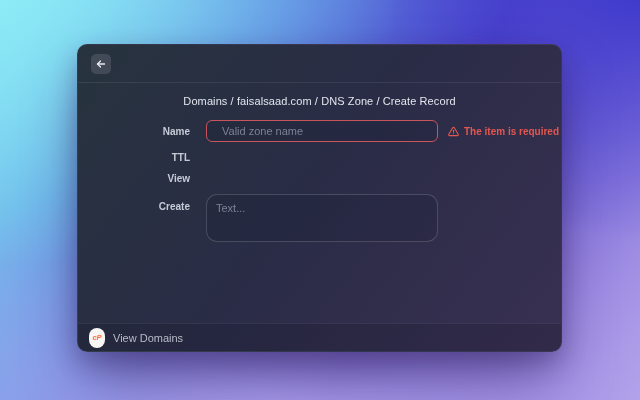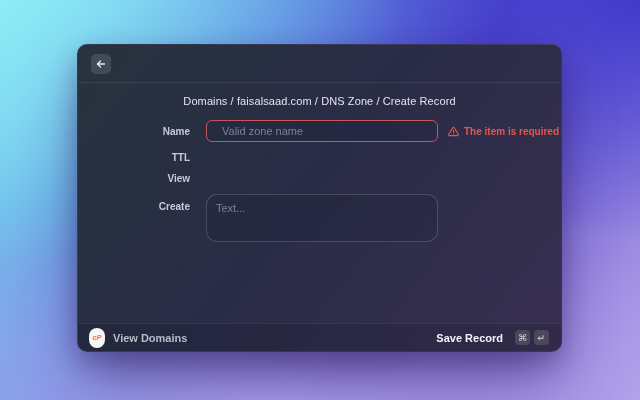--- a/index.html
+++ b/index.html
@@ -79,21 +79,21 @@
     display: flex; align-items: center; justify-content: space-between;
     padding: 0 12px 0 11px;
   }
   .footer-left, .footer-right { display: flex; align-items: center; }
   .cp-logo {
     width: 16px; height: 20px; background: #f7f6f5; border-radius: 8px;
     display: flex; align-items: center; justify-content: center;
     font-size: 7.5px; font-weight: bold; font-style: italic; color: #ff6c37;
     margin-right: 8px;
   }
-  .view-domains { font-size: 11px; color: #b7bcc8; cursor: pointer; font-weight: bold; }
+  .view-domains { font-size: 11px; color: #b7bcc8; cursor: pointer; }
   .save-record { font-size: 11px; font-weight: bold; color: #f2f4f8; cursor: pointer; margin-right: 8px; }
   .key-badge {
     width: 15px; height: 15px; border-radius: 4px; background: #4c475b;
     color: #ccc9d4; font-size: 9.5px; line-height: 15px; text-align: center;
     margin-left: 4px; font-family: "DejaVu Sans", sans-serif;
   }
 </style>
 </head>
 <body>
 
@@ -140,20 +140,15 @@
       </div>
 
     </div>
   </div>
 
   <div class="modal-footer">
     <div class="footer-left">
       <span class="cp-logo">cP</span>
       <span class="view-domains">View Domains</span>
     </div>
-    <div class="footer-right">
-      <span class="save-record">Save Record</span>
-      <span class="key-badge">⌘</span>
-      <span class="key-badge">↵</span>
-    </div>
   </div>
 
 </div>
 
 </body></html>

